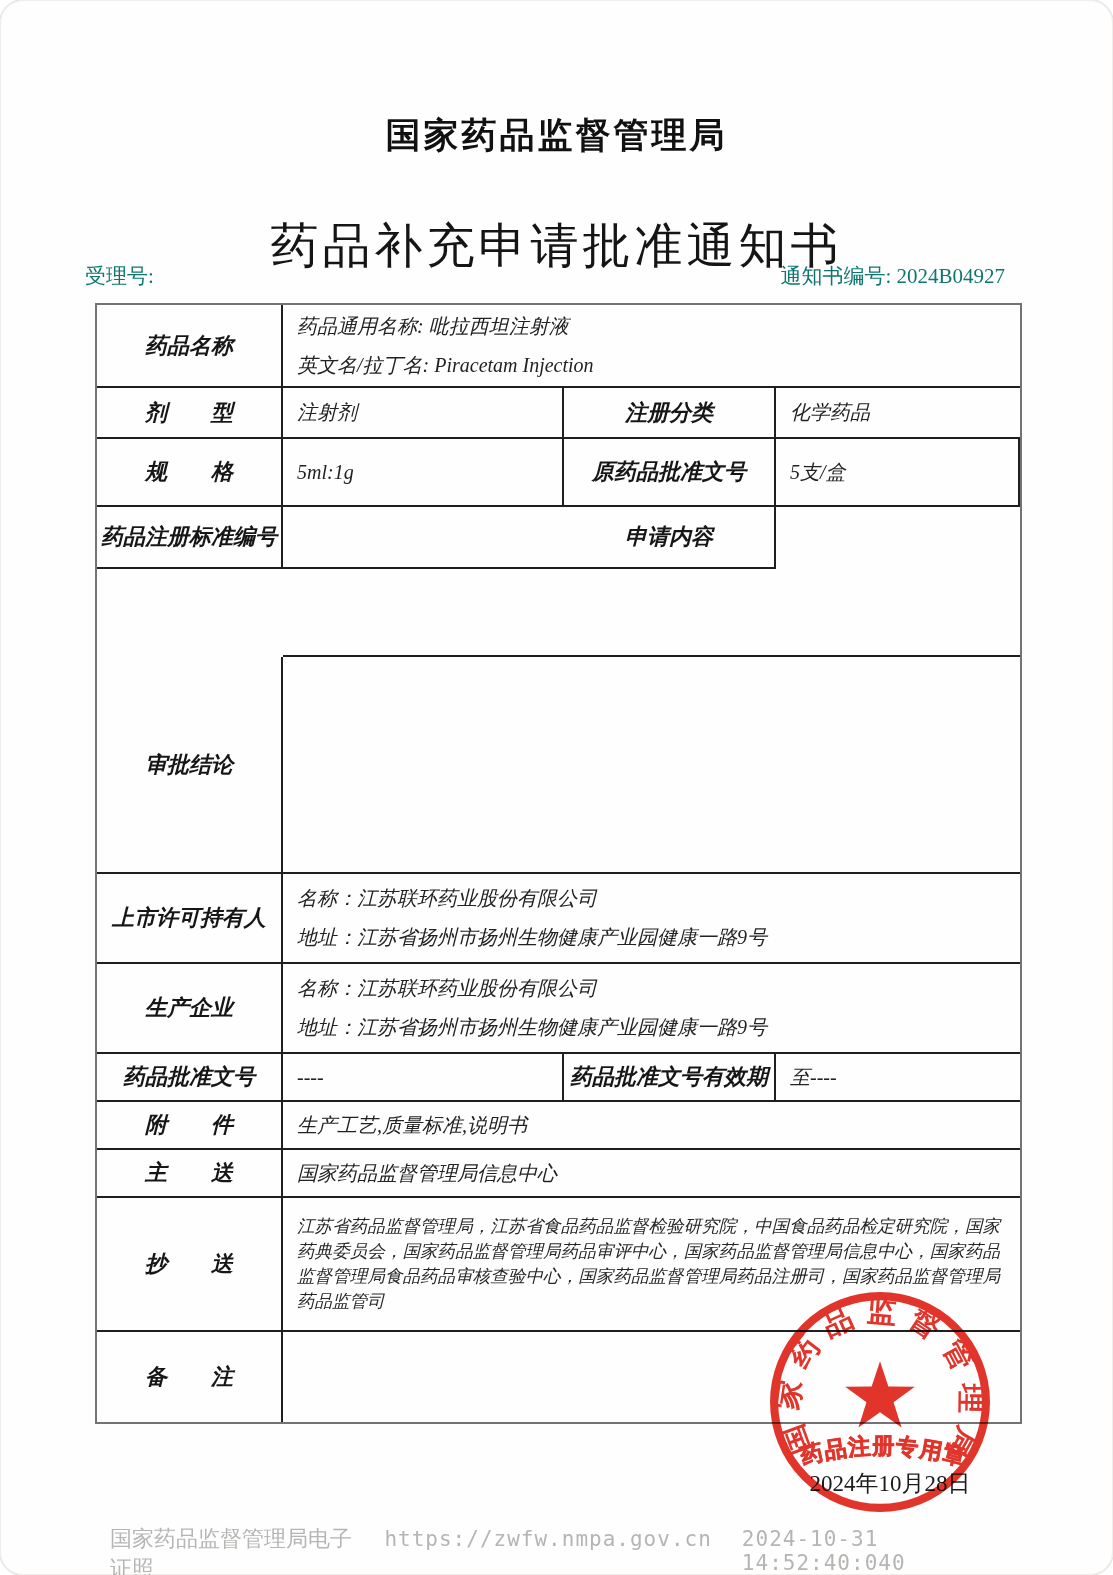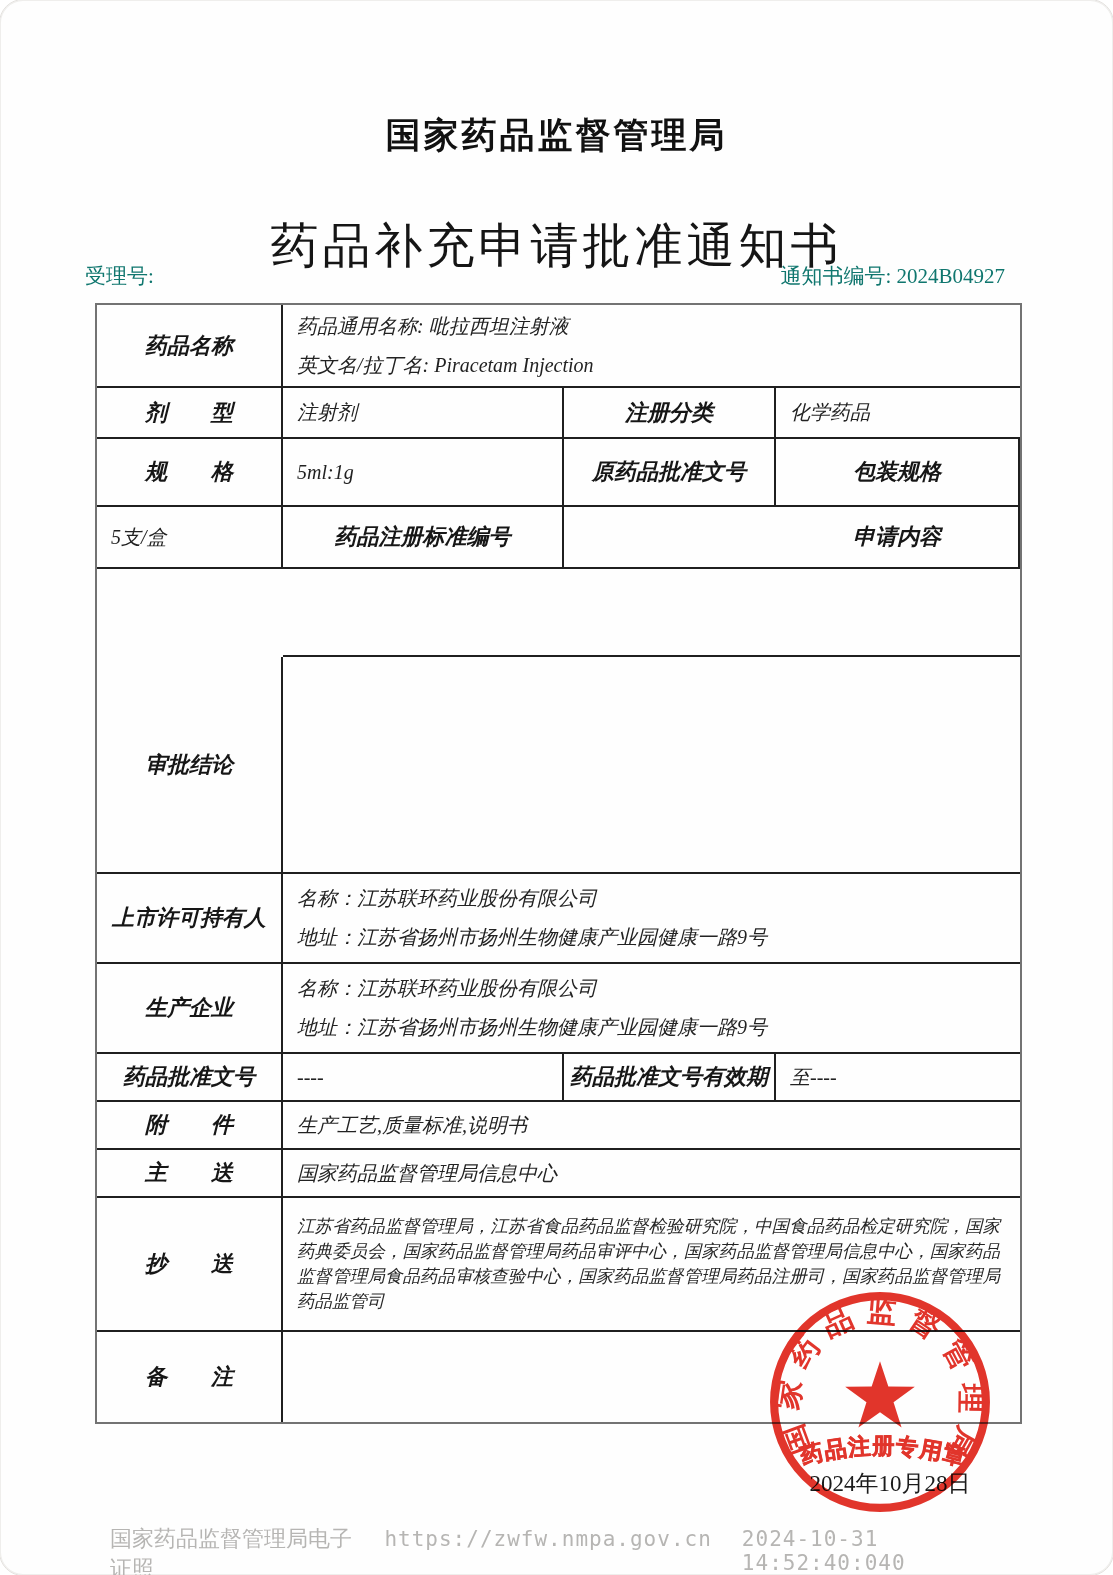--- a/index.html
+++ b/index.html
@@ -86,21 +86,20 @@
     <div class="cell vc nr">
       <div>化学药品</div>
     </div>
 
     <div class="cell lc">规　　格</div>
     <div class="cell vc">
       <div>5ml:1g</div>
     </div>
     <div class="cell lc">原药品批准文号</div>
 
-    <div class="cell lc">包装规格</div>
     <div class="cell vc">
       <div>5支/盒</div>
     </div>
     <div class="cell lc">药品注册标准编号</div>
     <div class="cell vc nr">
       <div></div>
     </div>
 
     <div class="cell lc">申请内容</div>
     <div class="cell vc sp nr">

